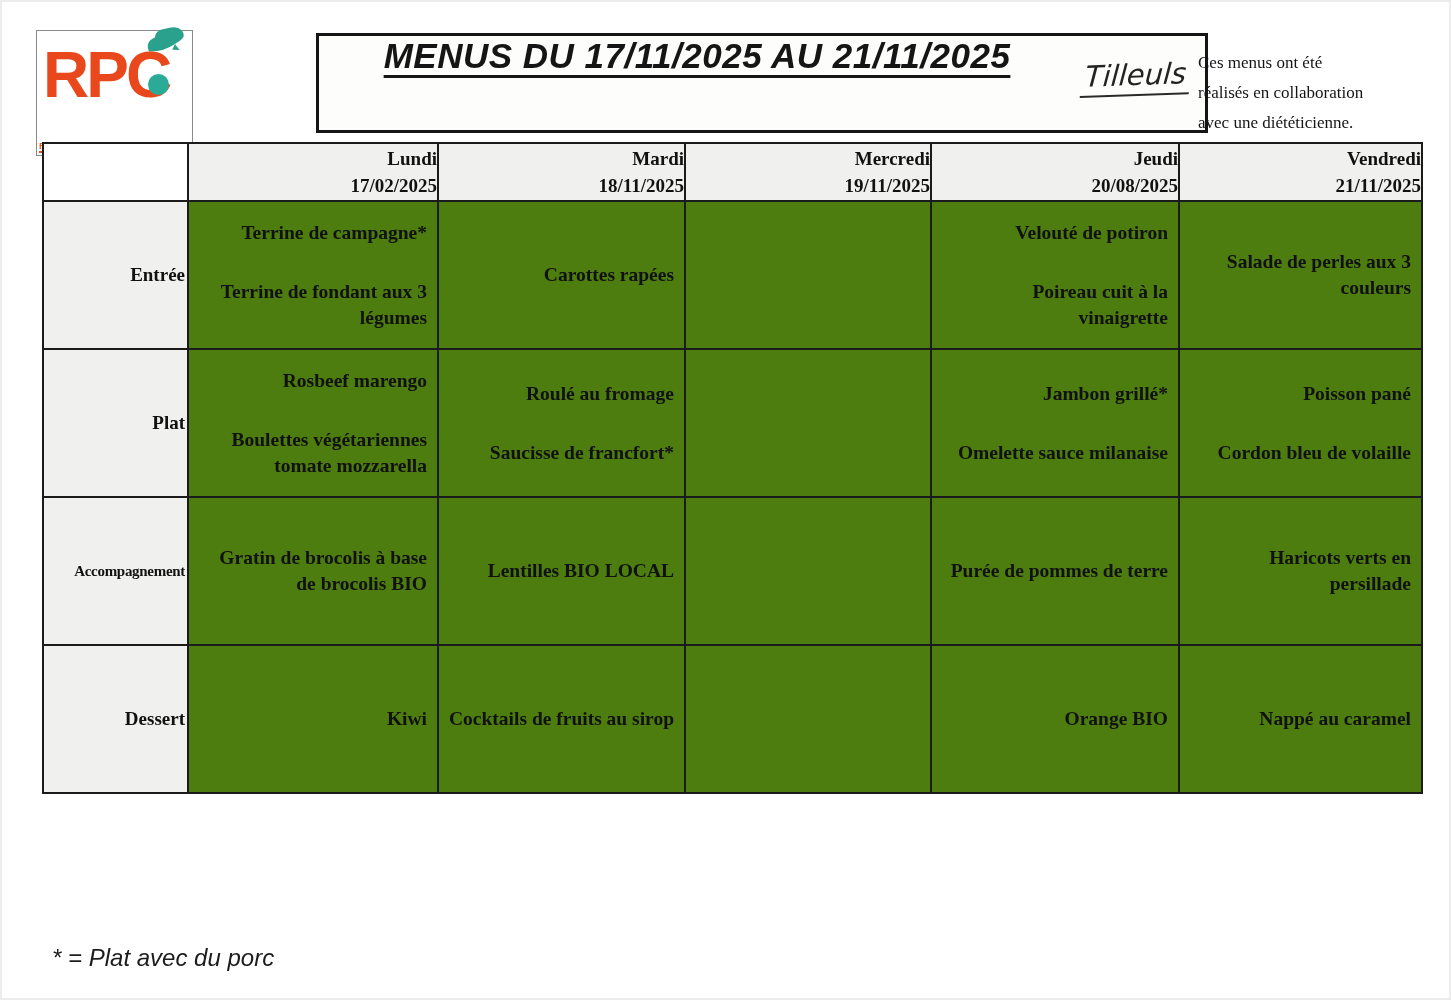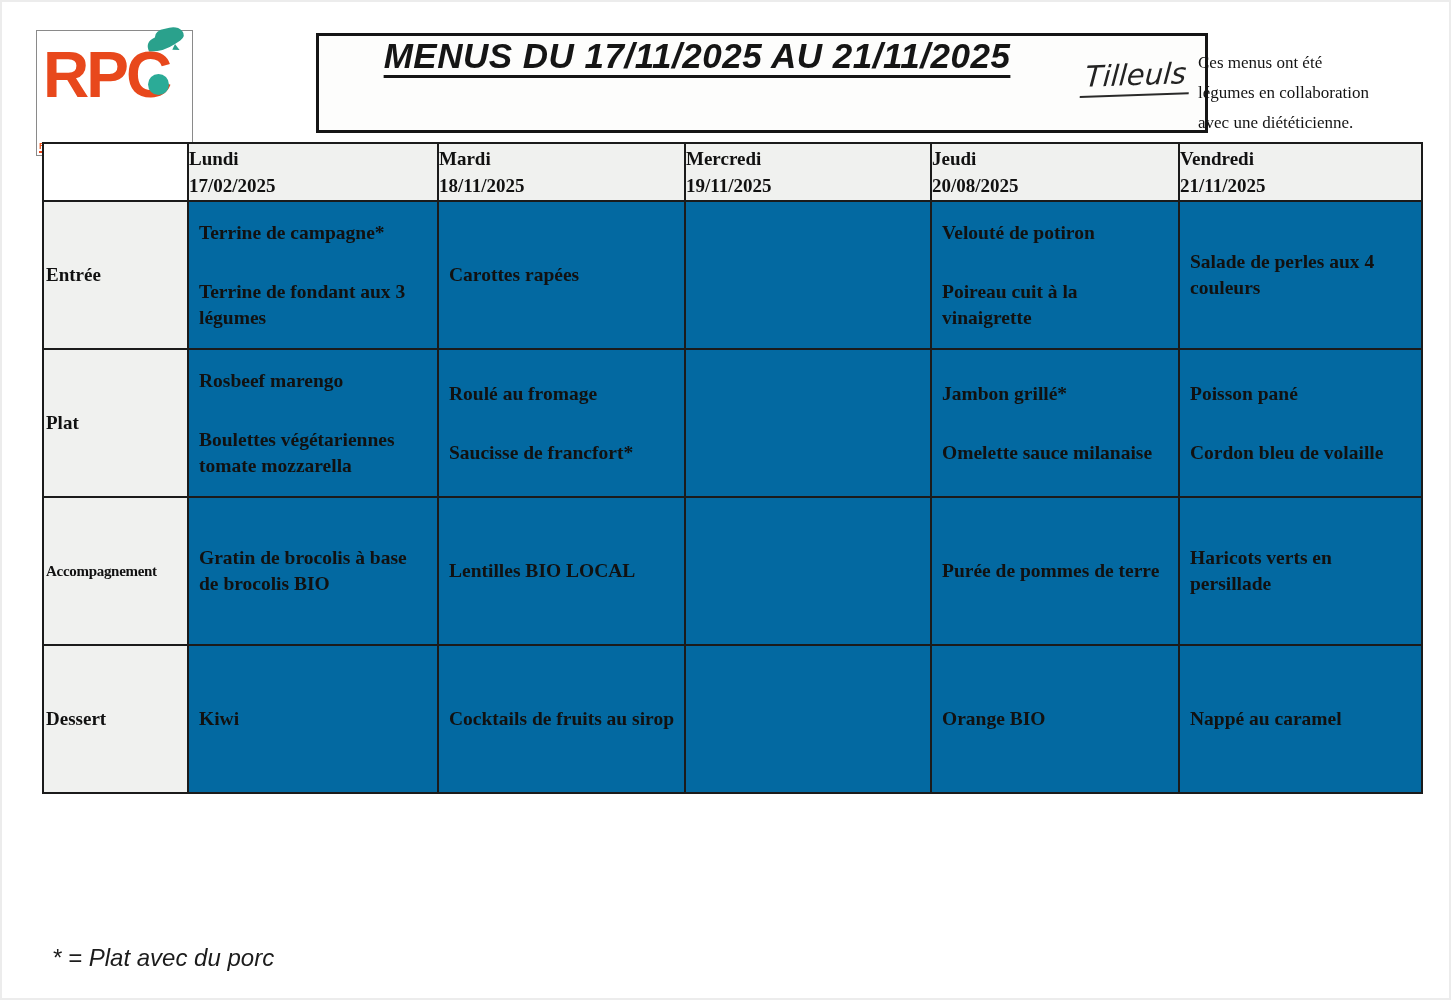--- a/index.html
+++ b/index.html
@@ -68,31 +68,31 @@
   }
 
   
   table.menu {
     position:absolute; left:42px; top:142px;
     border-collapse:collapse; table-layout:fixed;
     width:1379px;
   }
   table.menu th, table.menu td {
     border:2px solid #1b1b1b;
-    text-align:left; vertical-align:middle;
+    text-align:right; vertical-align:middle;
     font-family:"Liberation Serif", serif;
     color:#111;
   }
   tr.days-row th { height:58px; background:#f0f1ef; font-size:19px; font-weight:bold; line-height:27px; }
   tr.days-row th.corner { background:#fff; }
   th.cat {
     background:#f0f1ef; font-size:19px; font-weight:bold; padding:0 2px;
   }
   th.cat.small { font-size:15px; letter-spacing:-0.3px; }
-  td.cell { background:#0369a1; padding:6px 10px; }
+  td.cell { background:#4d7c0f; padding:6px 10px; }
   tbody tr { height:148px; }
   .item { font-size:19.5px; font-weight:bold; line-height:26px; }
   .item + .item { margin-top:33px; }
 
   
   .footnote {
     position:absolute; left:52px; top:944px;
     font-family:"Liberation Sans", sans-serif;
     font-style:italic; font-size:24px; color:#1c1c1c;
   }
@@ -112,21 +112,21 @@
     <div class="logo-sub">RESTAURATION POUR COLLECTIVITES</div>
   </div>
 
   <div class="title-box">
     <div class="main-title">MENUS DU 17/11/2025 AU 21/11/2025</div>
     <div class="handwriting">Tilleuls</div>
   </div>
 
   <div class="note">
     <div>Ces menus ont été</div>
-    <div>légumes en collaboration</div>
+    <div>réalisés en collaboration</div>
     <div>avec une diététicienne.</div>
   </div>
 
   <table class="menu">
     <colgroup>
       <col style="width:145px">
       <col style="width:250px">
       <col style="width:247px">
       <col style="width:246px">
       <col style="width:248px">
@@ -166,21 +166,21 @@
           </td>
           <td class="cell">
             <div class="item">Carottes rapées</div>
           </td>
           <td class="cell"></td>
           <td class="cell">
             <div class="item">Velouté de potiron</div>
             <div class="item">Poireau cuit à la vinaigrette</div>
           </td>
           <td class="cell">
-            <div class="item">Salade de perles aux 4 couleurs</div>
+            <div class="item">Salade de perles aux 3 couleurs</div>
           </td>
         </tr>
         <tr>
           <th class="cat">Plat</th>
           <td class="cell">
             <div class="item">Rosbeef marengo</div>
             <div class="item">Boulettes végétariennes tomate mozzarella</div>
           </td>
           <td class="cell">
             <div class="item">Roulé au fromage</div>

